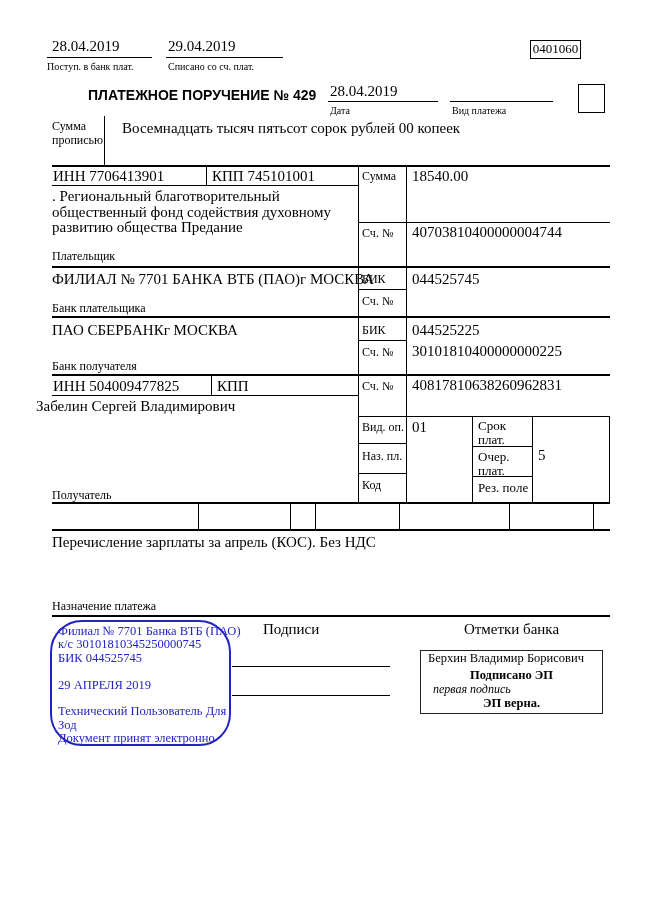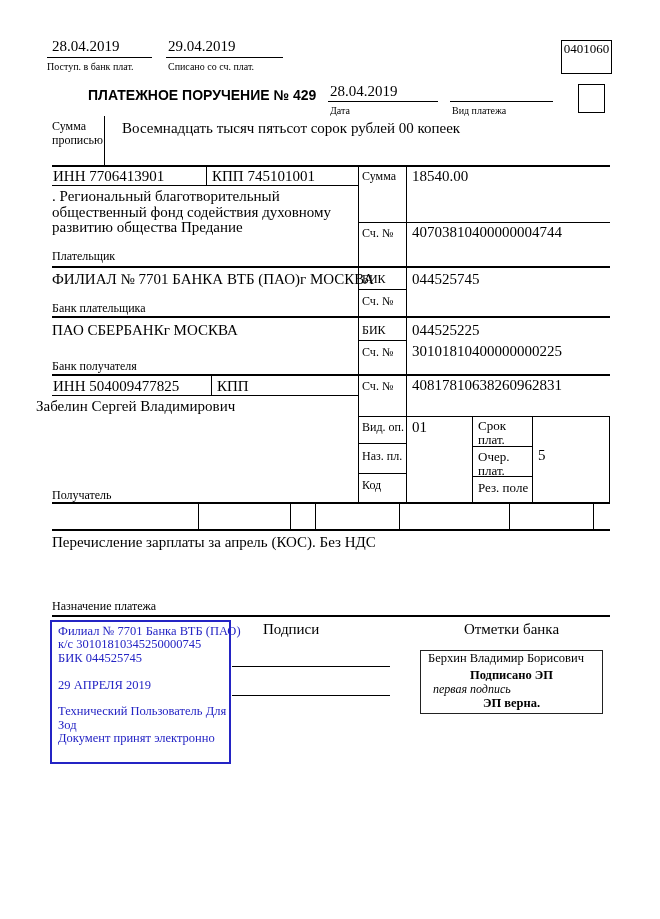--- a/index.html
+++ b/index.html
@@ -27,21 +27,21 @@
 <div id="page">
 
   <div class="t" style="left:52px;top:38px;">28.04.2019</div>
   <div class="hl" style="left:47px;top:57px;width:105px;"></div>
   <div class="sm" style="left:47px;top:61px;">Поступ. в банк плат.</div>
 
   <div class="t" style="left:168px;top:38px;">29.04.2019</div>
   <div class="hl" style="left:166px;top:57px;width:117px;"></div>
   <div class="sm" style="left:168px;top:61px;">Списано со сч. плат.</div>
 
-  <div class="box" style="left:561px;top:40px;width:51px;height:34px;text-align:center;font-size:13px;line-height:16px;">
+  <div class="box" style="left:530px;top:40px;width:51px;height:19px;text-align:center;font-size:13px;line-height:16px;">
     <span>0401060</span>
   </div>
 
   <div class="title" style="left:52px;top:87px;margin-left:36px;">ПЛАТЕЖНОЕ ПОРУЧЕНИЕ № 429</div>
   <div class="t" style="left:330px;top:83px;">28.04.2019</div>
   <div class="hl" style="left:328px;top:101px;width:110px;"></div>
   <div class="sm" style="left:330px;top:105px;">Дата</div>
   <div class="hl" style="left:450px;top:101px;width:103px;"></div>
   <div class="sm" style="left:452px;top:105px;">Вид платежа</div>
   <div class="box" style="left:578px;top:84px;width:27px;height:29px;border-width:1px;"></div>
@@ -132,21 +132,21 @@
   <div class="t" style="left:52px;top:534px;">Перечисление зарплаты за апрель (КОС). Без НДС</div>
   <div class="lbl" style="left:52px;top:600px;">Назначение платежа</div>
   <div class="hl2" style="left:52px;top:615px;width:558px;"></div>
 
   <div class="t" style="left:263px;top:621px;">Подписи</div>
   <div class="hl" style="left:232px;top:666px;width:158px;"></div>
   <div class="hl" style="left:232px;top:695px;width:158px;"></div>
 
   <div class="t" style="left:420px;top:621px;width:183px;text-align:center;">Отметки банка</div>
 
-  <div class="stamp-blue" style="left:50px;top:620px;width:181px;height:144px;">
+  <div class="stamp-blue" style="left:50px;top:620px;width:181px;height:126px;border-radius:32px;">
     <div class="stl">Филиал № 7701 Банка ВТБ (ПАО)</div>
     <div class="stl">к/с 30101810345250000745</div>
     <div class="stl">БИК 044525745</div>
     <div class="stl"></div>
     <div class="stl">29 АПРЕЛЯ 2019</div>
     <div class="stl"></div>
     <div class="stl">Технический Пользователь Для</div>
     <div class="stl">Зод</div>
     <div class="stl">Документ принят электронно</div>
   </div>

